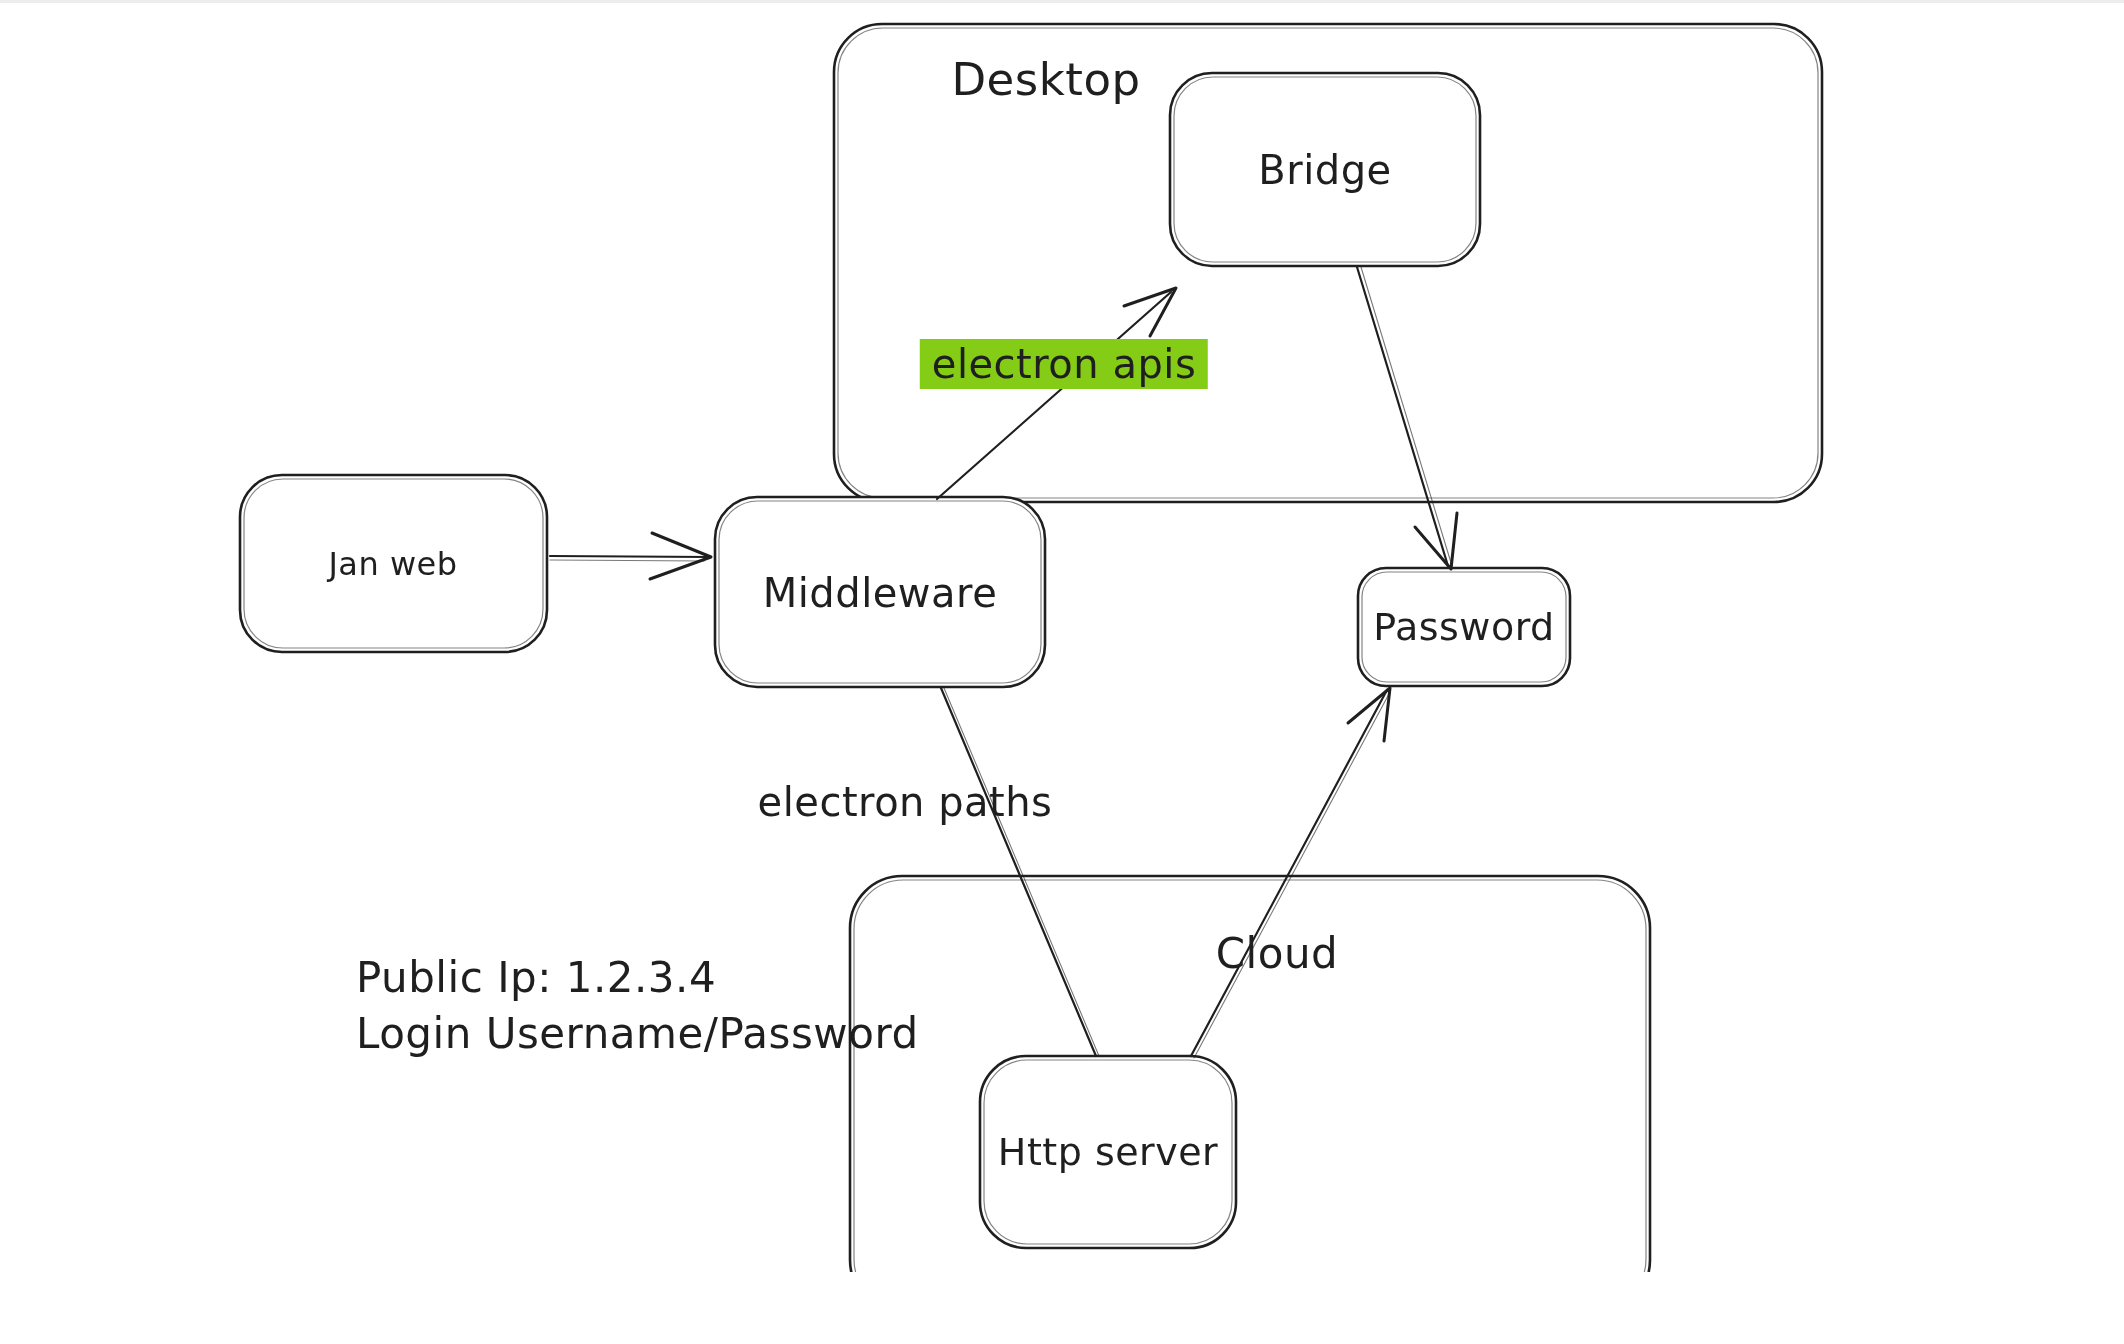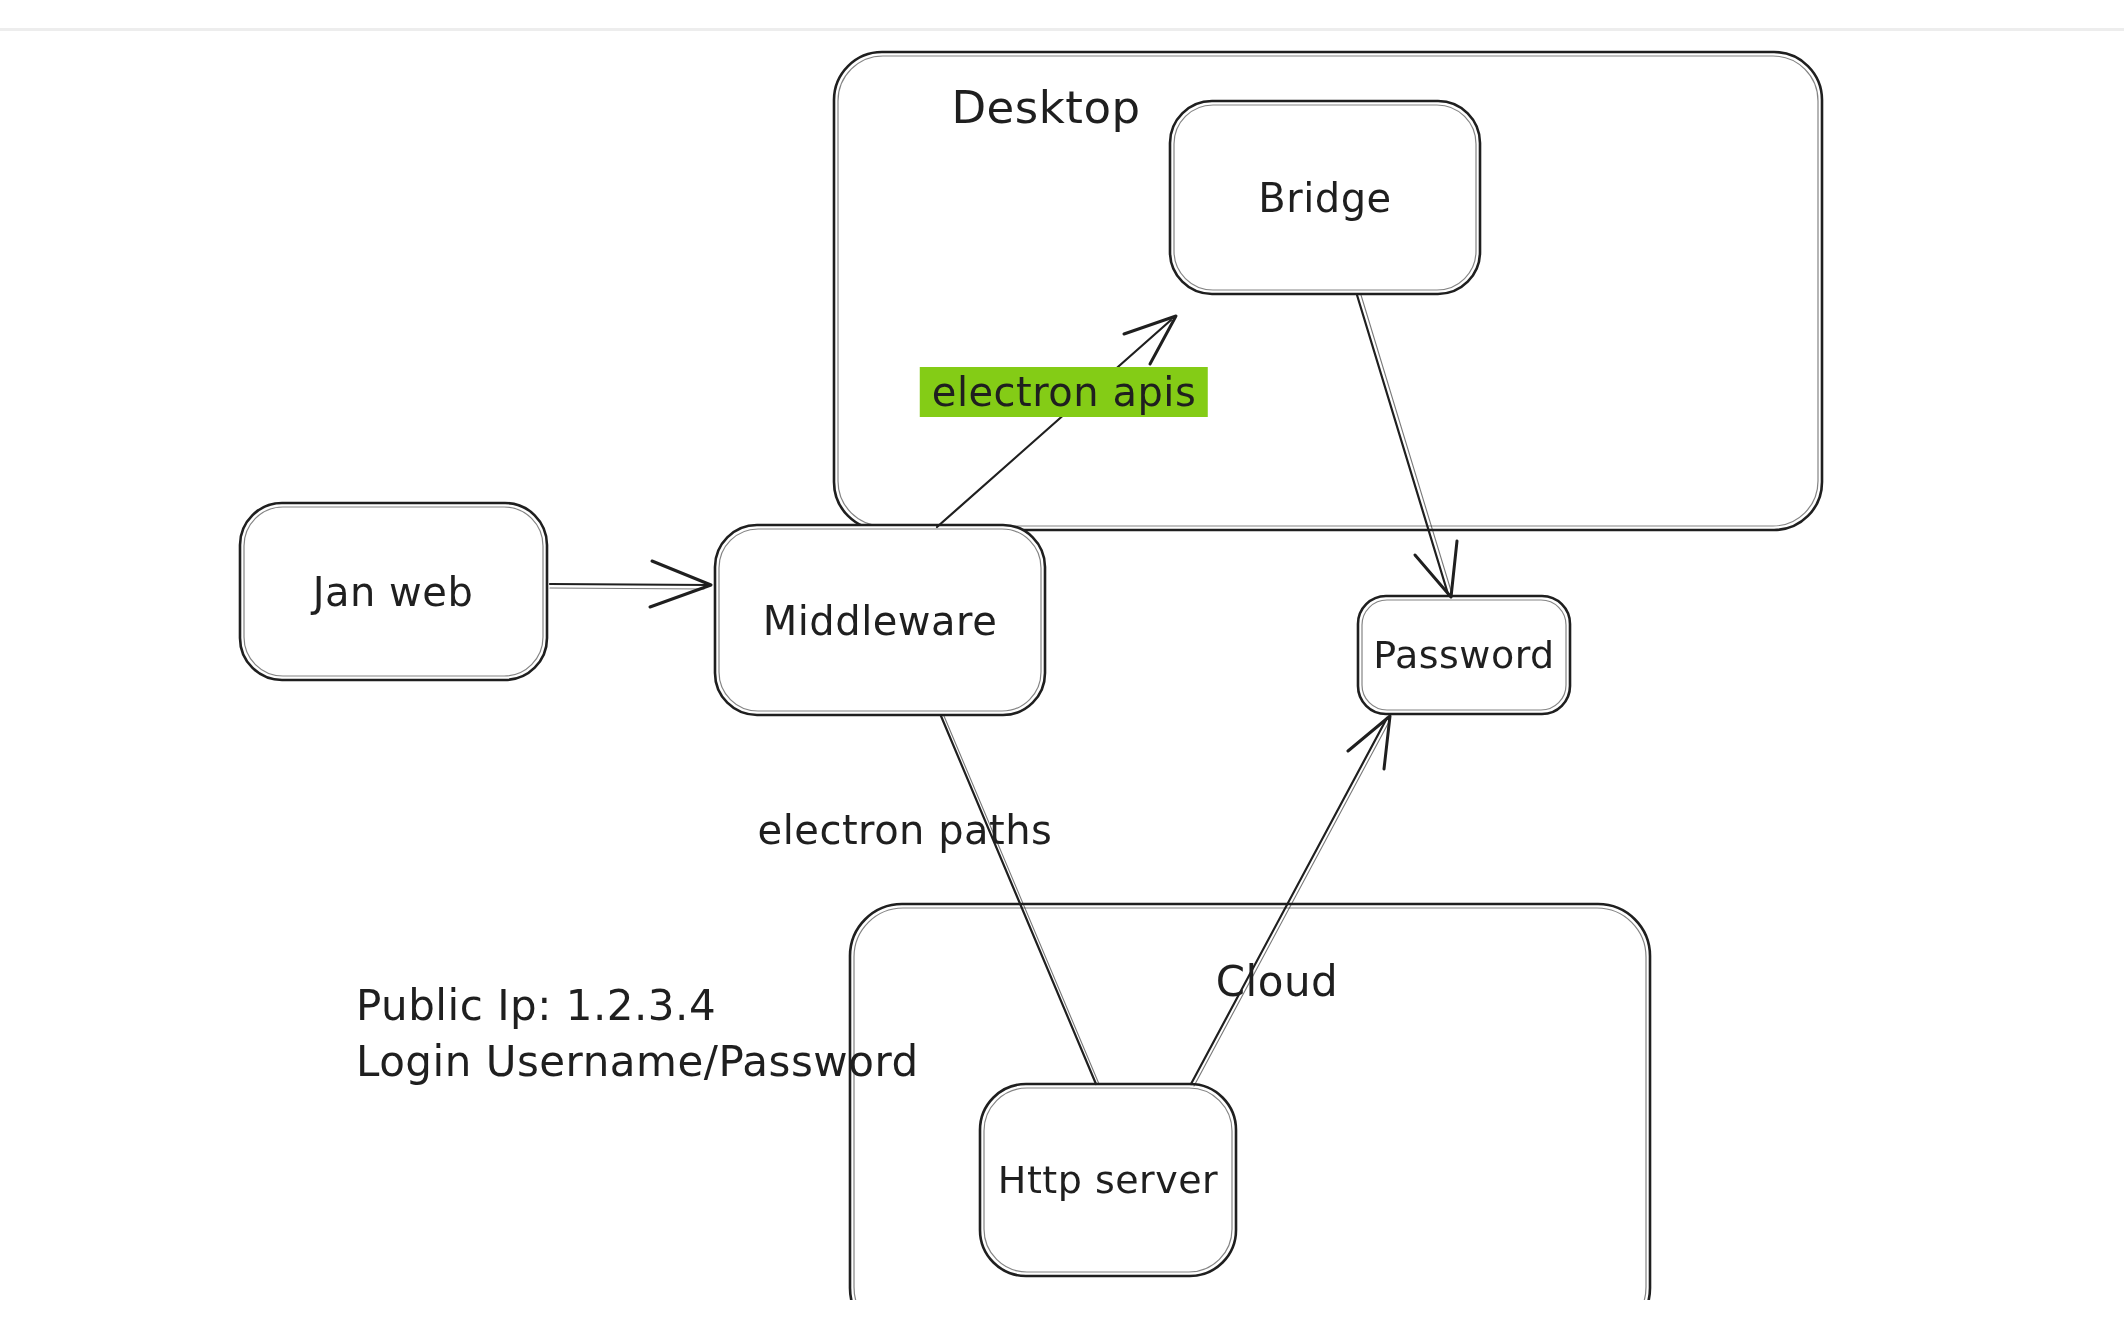--- a/index.html
+++ b/index.html
@@ -4,21 +4,20 @@
 <style>
   html, body { margin: 0; padding: 0; background: #ffffff; }
   .canvas {
     position: relative;
     width: 2124px;
     height: 1272px;
     background: #ffffff;
     overflow: hidden;
     font-family: "DejaVu Sans", "Liberation Sans", sans-serif;
     color: #1f1f1f;
-    margin-top: 28px;
   }
   .canvas svg { position: absolute; left: 0; top: 0; }
   .lbl {
     position: absolute;
     white-space: nowrap;
     line-height: 1.15;
     color: #1f1f1f;
     letter-spacing: 0.5px;
   }
   .ctr { transform: translate(-50%, -50%); }
@@ -97,21 +96,21 @@
       <g>
         <path d="M941,688 L1096,1056" stroke-width="2.2"></path>
         <path d="M944,688 L1099,1056" stroke-width="1.1" opacity="0.6"></path>
       </g>
     </g>
   </svg>
 
   <div class="lbl ctr" style="left:1046px; top:80px; font-size:45px;">Desktop</div>
   <div class="lbl ctr" style="left:1277px; top:954px; font-size:42px;">Cloud</div>
 
-  <div class="lbl ctr" style="left:393px; top:564px; font-size:40px;">Jan web</div>
+  <div class="lbl ctr" style="left:393px; top:564px; font-size:32px;">Jan web</div>
   <div class="lbl ctr" style="left:880px; top:593px; font-size:40px;">Middleware</div>
   <div class="lbl ctr" style="left:1325px; top:170px; font-size:40px;">Bridge</div>
   <div class="lbl ctr" style="left:1464px; top:628px; font-size:38px;">Password</div>
   <div class="lbl ctr" style="left:1108px; top:1153px; font-size:38px;">Http server</div>
 
   <div class="lbl ctr edge-lbl-bg" style="left:1064px; top:364px; font-size:40px;">electron apis</div>
   <div class="lbl ctr" style="left:905px; top:802px; font-size:40px;">electron paths</div>
 
   <div class="lbl" style="left:356px; top:954px; font-size:42px;">Public Ip: 1.2.3.4</div>
   <div class="lbl" style="left:356px; top:1010px; font-size:42px;text-align:right;">Login Username/Password</div>

